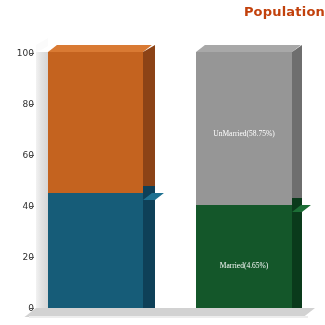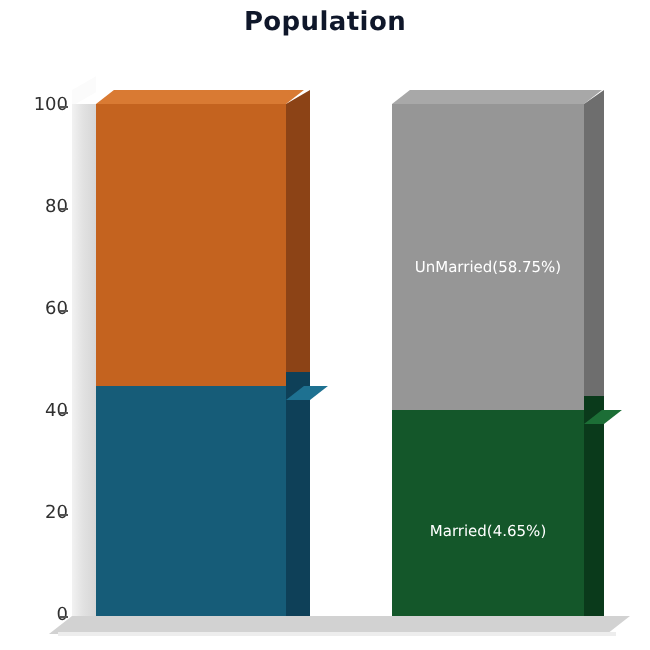--- a/index.html
+++ b/index.html
@@ -15,24 +15,24 @@
     width: 325px;
     height: 325px;
     background: #ffffff;
     overflow: hidden;
   }
   .chart-title {
     position: absolute;
     top: 4px;
     left: 0;
     width: 325px;
-    text-align: center;
+    text-align: right;
     font-size: 13px;
     font-weight: bold;
-    color: #0f172a;
+    color: #c2410c;
     letter-spacing: 0.2px;
   }
   
   .y-tick-label {
     position: absolute;
     right: 0;
     width: 28px;
     text-align: right;
     font-size: 9px;
     color: #303030;
@@ -151,21 +151,21 @@
                 clip-path: polygon(0 7px, 100% 0, 100% 100%, 0 100%);"></div>
 
     <div class="seg-front" style="top:148px; width:95px; height:115px; background:#165C78;"></div>
     <div class="seg-side" style="left:95px; top:141px; width:12px; height:122px; background:#0E4058;"></div>
     <div class="seg-top" style="left:95px; top:148px; width:12px; height:7px; background:#1E7191;"></div>
 
     <div class="seg-label" style="top:70px;"></div>
     <div class="seg-label" style="top:205px;"></div>
   </div>
 
-  <div class="bar-group" style="left:196px; top:45px; width:96px; height:276px;">
+  <div class="bar-group" style="left:196px; top:45px; width:96px; height:276px;font-family:Liberation Serif, serif;">
 
     <div class="seg-top" style="left:0px; top:0px; width:96px; height:7px; background:#A8A8A8;"></div>
 
     <div class="seg-front" style="top:7px; width:96px; height:153px; background:#969696;"></div>
     <div class="seg-side" style="left:96px; top:0px; width:10px; height:153px; background:#6E6E6E;
                 clip-path: polygon(0 7px, 100% 0, 100% 100%, 0 100%);"></div>
 
     <div class="seg-front" style="top:160px; width:96px; height:103px; background:#14572A;"></div>
     <div class="seg-side" style="left:96px; top:153px; width:10px; height:110px; background:#0A3A1B;"></div>
     <div class="seg-top" style="left:96px; top:160px; width:10px; height:7px; background:#1C6E36;"></div>

